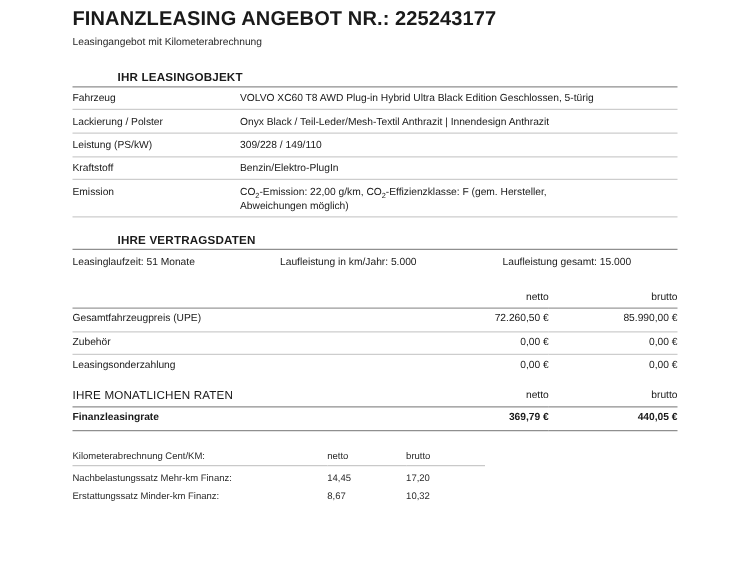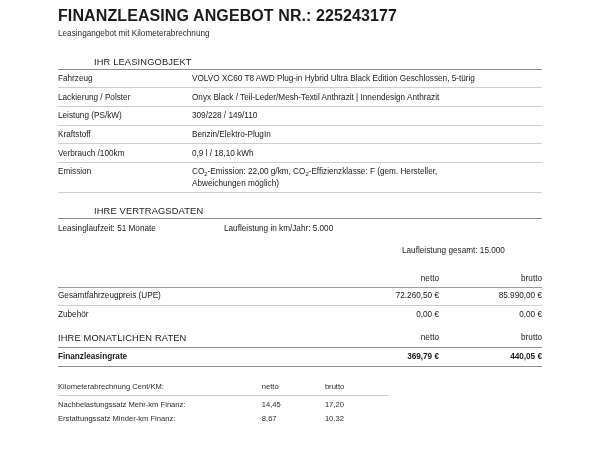--- a/index.html
+++ b/index.html
@@ -32,21 +32,21 @@
   .doc-subtitle {
     font-size: 8.2px;
     color: #2a2a2a;
     margin: 3px 0 0 0;
     line-height: 1.3;
   }
 
   
   .section-head {
     font-size: 9.3px;
-    font-weight: normal;
+    font-weight: bold;
     letter-spacing: 0.15px;
     margin-top: 17px;
     padding-bottom: 2px;
     padding-left: 36px;
   }
   .section-head.tight { margin-top: 13px; }
   .rule-dark { border-bottom: 1px solid #8f8f8f; height: 0; }
 
   
   .spec { width: 100%; border-collapse: collapse; table-layout: fixed; }
@@ -64,21 +64,21 @@
 
   
   .contract {
     display: flex;
     font-size: 8.2px;
     line-height: 1.42;
     padding-top: 4px;
   }
   .contract .c1 { width: 166px; }
   .contract .c2 { width: 178px; }
-  .contract .c3 { flex: 1; margin-top: 22px; }
+  .contract .c3 { flex: 1; }
 
   
   .money { width: 100%; border-collapse: collapse; table-layout: fixed; margin-top: 14px; }
   .money td, .money th {
     font-size: 8.2px;
     font-weight: normal;
     padding: 3.4px 0;
     vertical-align: bottom;
     line-height: 1.3;
   }
@@ -162,24 +162,20 @@
         </tr>
         <tr>
           <td class="k">Leistung (PS/kW)</td>
           <td class="v">309/228 / 149/110</td>
         </tr>
         <tr>
           <td class="k">Kraftstoff</td>
           <td class="v">Benzin/Elektro-PlugIn</td>
         </tr>
         <tr>
-          <td class="k">Verbrauch /100km</td>
-          <td class="v">0,9 l / 18,10 kWh</td>
-        </tr>
-        <tr>
           <td class="k">Emission</td>
           <td class="v">
             <span>CO</span><sub>2</sub><span>-Emission: 22,00 g/km, </span><span>CO</span><sub>2</sub><span>-Effizienzklasse: F (gem. Hersteller,</span><br>
             <span>Abweichungen möglich)</span>
           </td>
         </tr>
       </tbody>
     </table>
 
     <div class="section-head tight">IHRE VERTRAGSDATEN</div>
@@ -200,20 +196,25 @@
           <th class="num">netto</th>
           <th class="num">brutto</th>
         </tr>
         <tr class="line first">
           <td class="lbl">Gesamtfahrzeugpreis (UPE)</td>
           <td class="num">72.260,50 €</td>
           <td class="num">85.990,00 €</td>
         </tr>
         <tr class="line">
           <td class="lbl">Zubehör</td>
+          <td class="num">0,00 €</td>
+          <td class="num">0,00 €</td>
+        </tr>
+        <tr class="line">
+          <td class="lbl">Leasingsonderzahlung</td>
           <td class="num">0,00 €</td>
           <td class="num">0,00 €</td>
         </tr>
       </tbody>
     </table>
 
 
     <table class="rates">
       <tbody>
         <tr>

